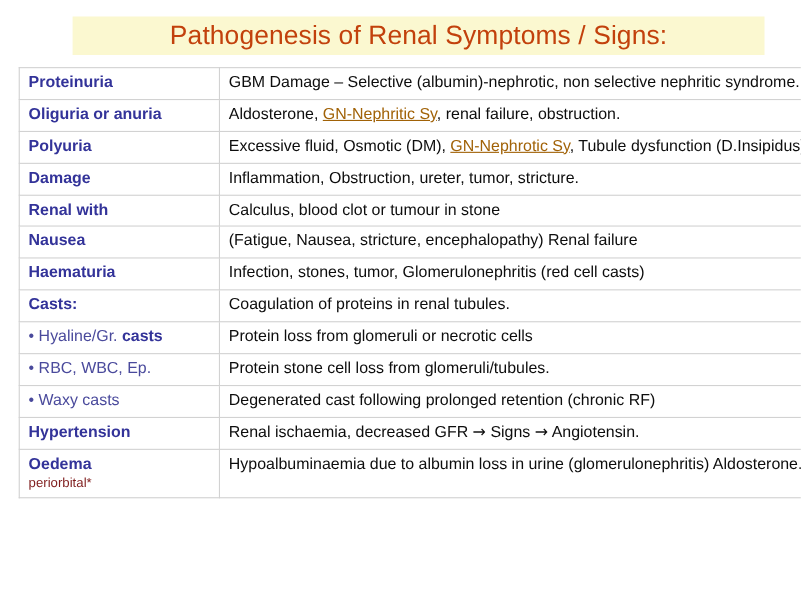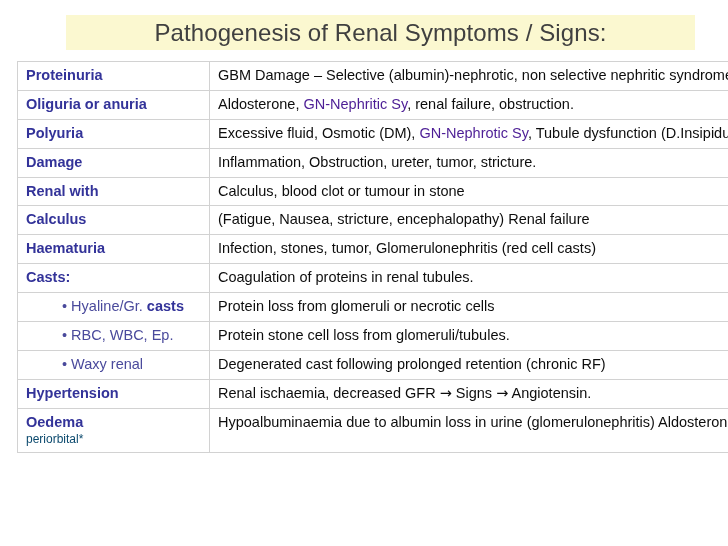--- a/index.html
+++ b/index.html
@@ -28,41 +28,41 @@
     width: 629px;
     height: 35px;
     background: #fbf8d0;
     display: flex;
     align-items: center;
     justify-content: center;
   }
   .title-text {
     font-size: 24px;
     font-weight: 400;
-    color: #404040;
+    color: #c2410c;
     letter-spacing: 0.1px;
     white-space: nowrap;
   }
 
   
   .sym-table {
     position: absolute;
     left: 17px;
     top: 61px;
     width: 697px;
     border-collapse: collapse;
     table-layout: fixed;
   }
   .sym-table td {
     border-top: 1px solid #d2d2d2;
     border-bottom: 1px solid #d2d2d2;
     border-left: 1px solid #d2d2d2;
     border-right: 1px solid #d2d2d2;
     vertical-align: top;
-    padding: 4px 12px 5px 8px;
+    padding: 4px 2px 5px 8px;
     line-height: 1.18;
   }
   .col-term {
     width: 171px;
   }
   .col-desc {
     width: 526px;
   }
 
   
@@ -70,42 +70,42 @@
     font-size: 14.5px;
     font-weight: bold;
     color: #333399;
     white-space: nowrap;
   }
   .term-bullet {
     font-size: 14.5px;
     font-weight: normal;
     color: #4a4a9c;
     white-space: nowrap;
-    margin-left: 36px;
   }
   .term-bullet b {
     font-weight: bold;
     color: #333399;
   }
   .term-sub {
     display: block;
     font-size: 12px;
     font-weight: normal;
-    color: #0c4a6e;
+    color: #7f1d1d;
     margin-top: 1px;
   }
 
   
   .desc {
     font-size: 14.5px;
     color: #0d0d0d;
     font-weight: normal;
   }
   .desc .hl {
-    color: #4c1d95;
+    color: #a16207;
+    text-decoration: underline;
   }
   .desc .arrow {
     font-family: "DejaVu Sans", sans-serif;
     font-size: 14.5px;
   }
 </style>
 </head>
 <body>
 
 <div class="slide">
@@ -130,41 +130,41 @@
         </tr>
         <tr>
           <td class="col-term"><span class="term">Damage</span></td>
           <td class="col-desc"><span class="desc"><span>Inflammation, Obstruction, ureter, tumor, stricture.</span></span></td>
         </tr>
         <tr>
           <td class="col-term"><span class="term">Renal with</span></td>
           <td class="col-desc"><span class="desc"><span>Calculus, blood clot or tumour in stone</span></span></td>
         </tr>
         <tr>
-          <td class="col-term"><span class="term">Calculus</span></td>
+          <td class="col-term"><span class="term">Nausea</span></td>
           <td class="col-desc"><span class="desc"><span>(Fatigue, Nausea, stricture, encephalopathy) Renal failure</span></span></td>
         </tr>
         <tr>
           <td class="col-term"><span class="term">Haematuria</span></td>
           <td class="col-desc"><span class="desc"><span>Infection, stones, tumor, Glomerulonephritis (red cell casts)</span></span></td>
         </tr>
         <tr>
           <td class="col-term"><span class="term">Casts:</span></td>
           <td class="col-desc"><span class="desc"><span>Coagulation of proteins in renal tubules.</span></span></td>
         </tr>
         <tr>
           <td class="col-term"><span class="term-bullet">• Hyaline/Gr. <b>casts</b></span></td>
           <td class="col-desc"><span class="desc"><span>Protein loss from glomeruli or necrotic cells</span></span></td>
         </tr>
         <tr>
           <td class="col-term"><span class="term-bullet">• RBC, WBC, Ep.</span></td>
           <td class="col-desc"><span class="desc"><span>Protein stone cell loss from glomeruli/tubules.</span></span></td>
         </tr>
         <tr>
-          <td class="col-term"><span class="term-bullet">• Waxy renal</span></td>
+          <td class="col-term"><span class="term-bullet">• Waxy casts</span></td>
           <td class="col-desc"><span class="desc"><span>Degenerated cast following prolonged retention (chronic RF)</span></span></td>
         </tr>
         <tr>
           <td class="col-term"><span class="term">Hypertension</span></td>
           <td class="col-desc"><span class="desc"><span>Renal ischaemia, decreased GFR </span><span class="arrow">→</span><span> Signs </span><span class="arrow">→</span><span> Angiotensin.</span></span></td>
         </tr>
         <tr>
           <td class="col-term"><span class="term">Oedema</span><span class="term-sub">periorbital*</span></td>
           <td class="col-desc"><span class="desc"><span>Hypoalbuminaemia due to albumin loss in urine (glomerulonephritis) Aldosterone.</span></span></td>
         </tr>

